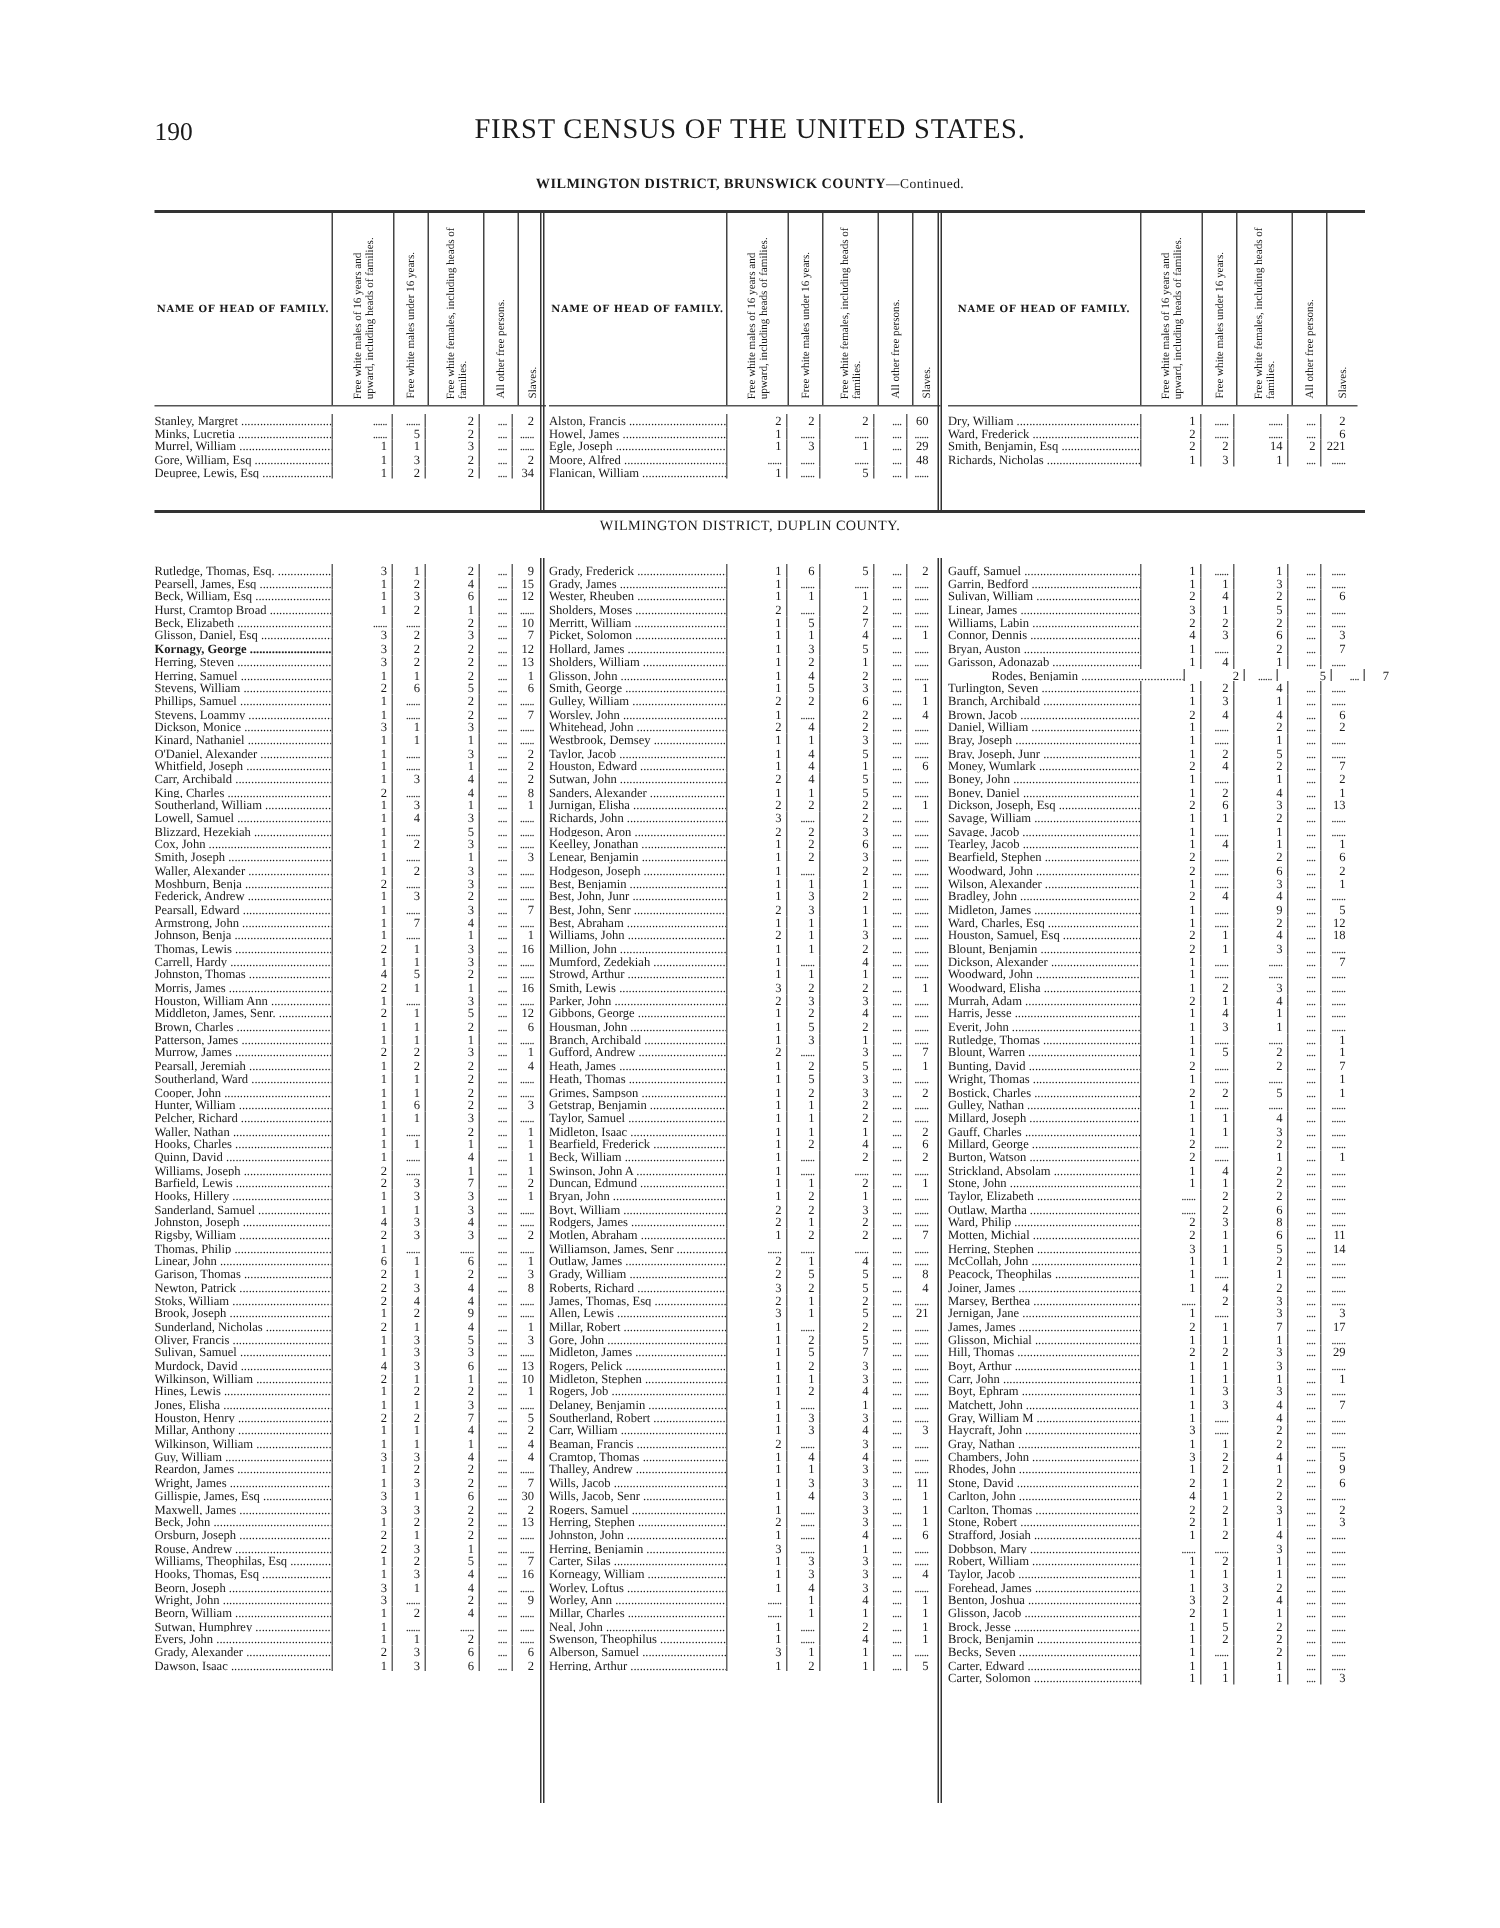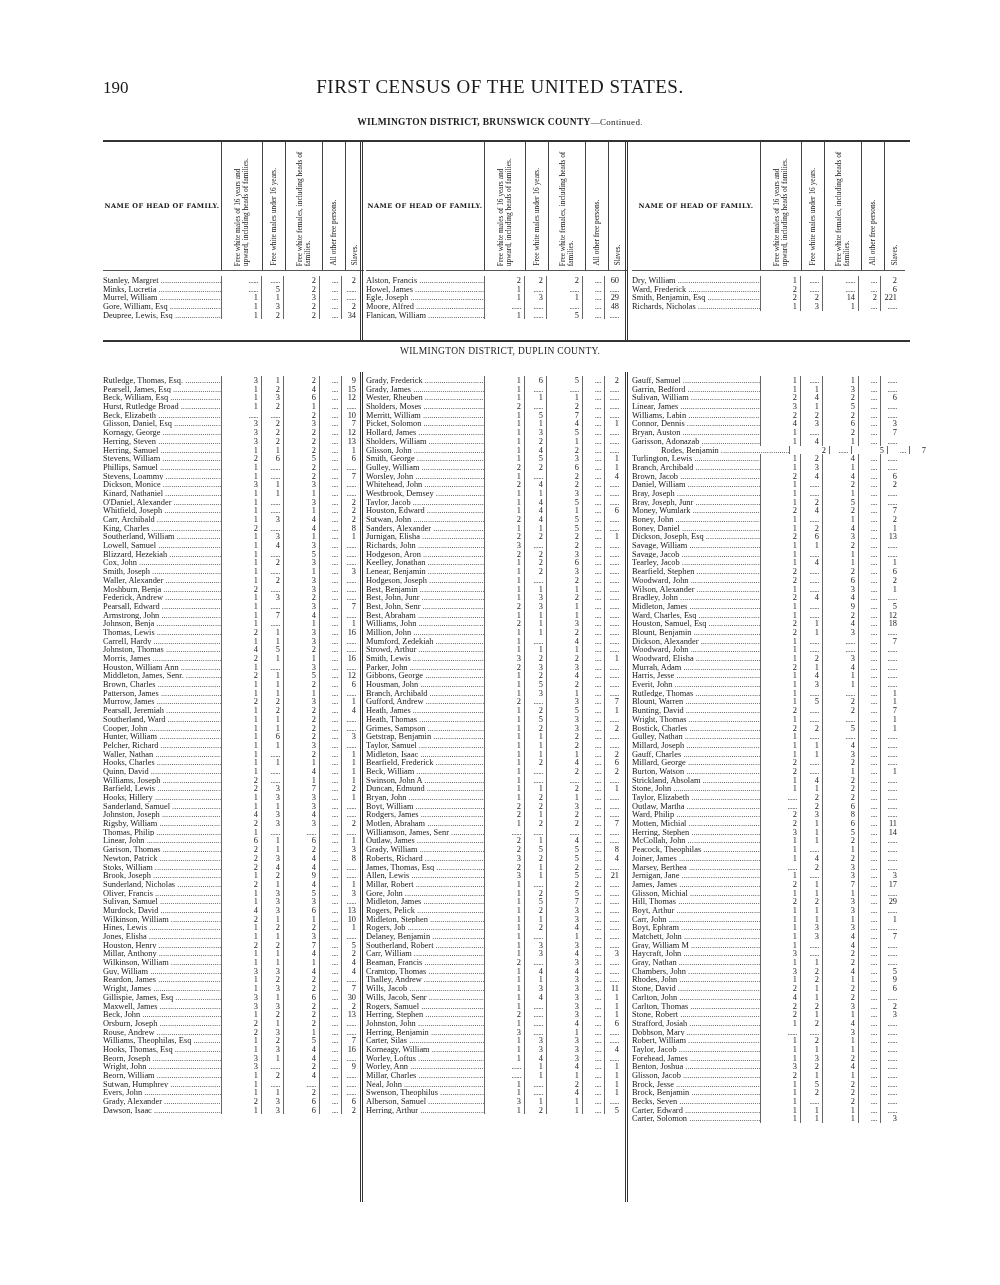--- a/index.html
+++ b/index.html
@@ -232,21 +232,21 @@
       </div>
       <div class="row">
         <div class="nm" style="width: 118px;">Beck, William, Esq</div>
         <div class="v" style="width: 40px;">1</div>
         <div class="v" style="width: 22px;">3</div>
         <div class="v" style="width: 36px;">6</div>
         <div class="v dots" style="width: 22px;">....</div>
         <div class="v" style="width: 18px;">12</div>
       </div>
       <div class="row">
-        <div class="nm" style="width: 118px;">Hurst, Rutledge Broad</div>
+        <div class="nm" style="width: 118px;">Hurst, Cramtop Broad</div>
         <div class="v" style="width: 40px;">1</div>
         <div class="v" style="width: 22px;">2</div>
         <div class="v" style="width: 36px;">1</div>
         <div class="v dots" style="width: 22px;">....</div>
         <div class="v dots" style="width: 18px;">......</div>
       </div>
       <div class="row">
         <div class="nm" style="width: 118px;">Beck, Elizabeth</div>
         <div class="v dots" style="width: 40px;">......</div>
         <div class="v dots" style="width: 22px;">......</div>
@@ -256,21 +256,21 @@
       </div>
       <div class="row">
         <div class="nm" style="width: 118px;">Glisson, Daniel, Esq</div>
         <div class="v" style="width: 40px;">3</div>
         <div class="v" style="width: 22px;">2</div>
         <div class="v" style="width: 36px;">3</div>
         <div class="v dots" style="width: 22px;">....</div>
         <div class="v" style="width: 18px;">7</div>
       </div>
       <div class="row">
-        <div class="nm" style="width: 118px;">Kornagy, George</div>
+        <div class="nm" style="width: 118px; font-weight: bold;">Kornagy, George</div>
         <div class="v" style="width: 40px;">3</div>
         <div class="v" style="width: 22px;">2</div>
         <div class="v" style="width: 36px;">2</div>
         <div class="v dots" style="width: 22px;">....</div>
         <div class="v" style="width: 18px;">12</div>
       </div>
       <div class="row">
         <div class="nm" style="width: 118px;">Herring, Steven</div>
         <div class="v" style="width: 40px;">3</div>
         <div class="v" style="width: 22px;">2</div>
@@ -1644,21 +1644,21 @@
       </div>
       <div class="row">
         <div class="nm" style="width: 128px; margin-left: 29px;">Rodes, Benjamin</div>
         <div class="v" style="width: 40px;">2</div>
         <div class="v dots" style="width: 22px;">......</div>
         <div class="v" style="width: 36px;">5</div>
         <div class="v dots" style="width: 22px;">....</div>
         <div class="v" style="width: 20px;">7</div>
       </div>
       <div class="row">
-        <div class="nm" style="width: 128px;">Turlington, Lewis</div>
+        <div class="nm" style="width: 128px;">Turlington, Seven</div>
         <div class="v" style="width: 40px;">1</div>
         <div class="v" style="width: 22px;">2</div>
         <div class="v" style="width: 36px;">4</div>
         <div class="v dots" style="width: 22px;">....</div>
         <div class="v dots" style="width: 20px;">......</div>
       </div>
       <div class="row">
         <div class="nm" style="width: 128px;">Branch, Archibald</div>
         <div class="v" style="width: 40px;">1</div>
         <div class="v" style="width: 22px;">3</div>

